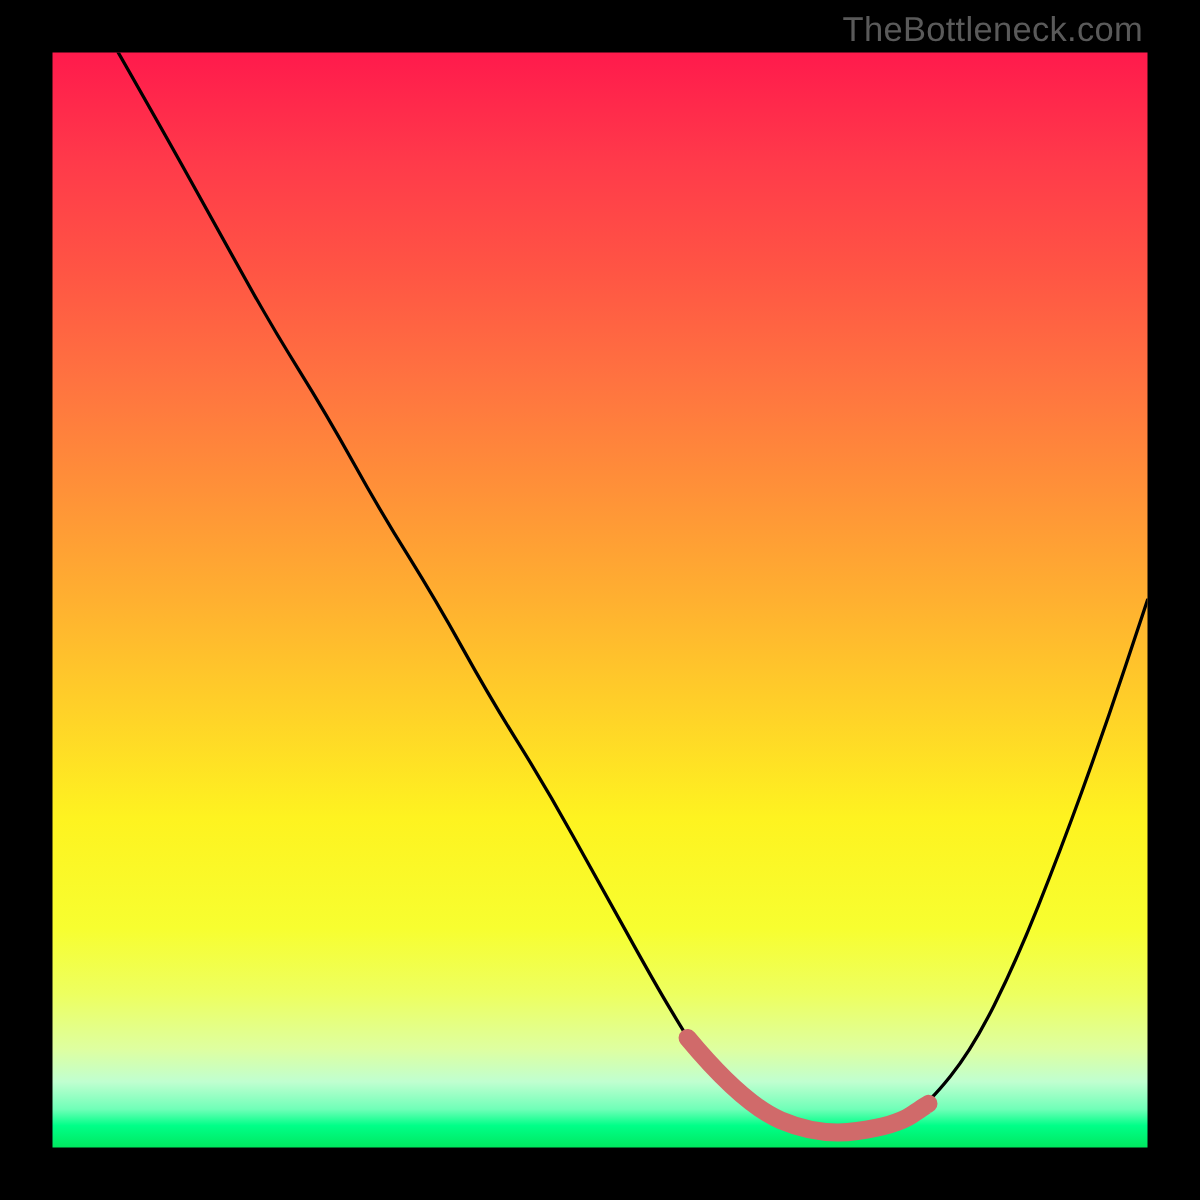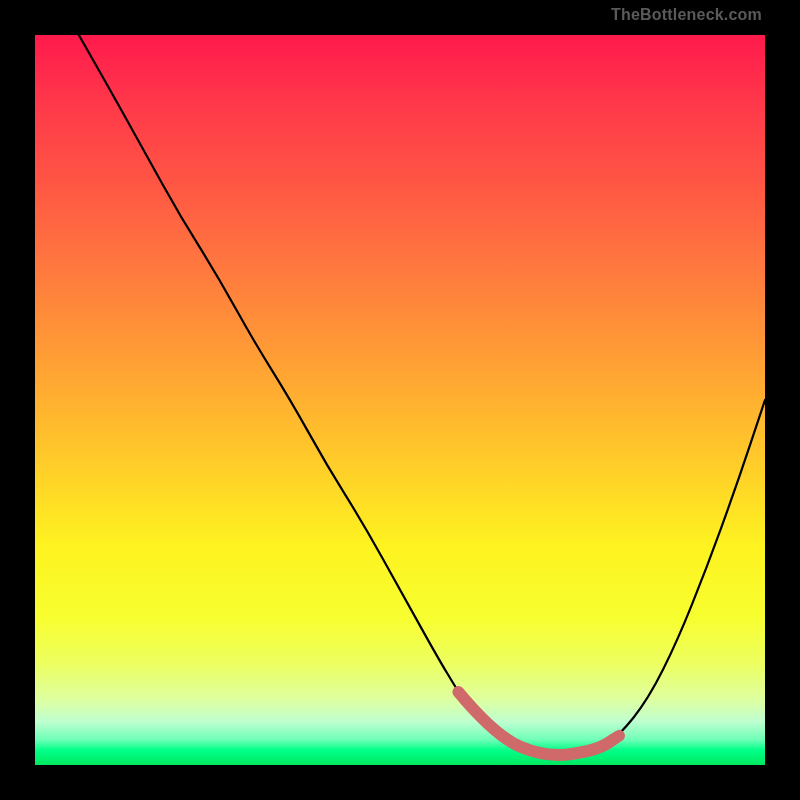--- a/index.html
+++ b/index.html
@@ -41,22 +41,22 @@
       #70ffb8 96.5%,
       #00ff88 98%,
       #00e860 100%
     );
   }
   .attribution {
     position: absolute;
     top: 6px;
     right: 38px;
     color: #5a5a5a;
-    font-size: 16px;
-    font-weight: 700;
+    font-size: 23px;
+    font-weight: 400;
     letter-spacing: 0.2px;
   }
   svg.curve {
     position: absolute;
     left: 0;
     top: 0;
     width: 730px;
     height: 730px;
   }
   .curve-path {

